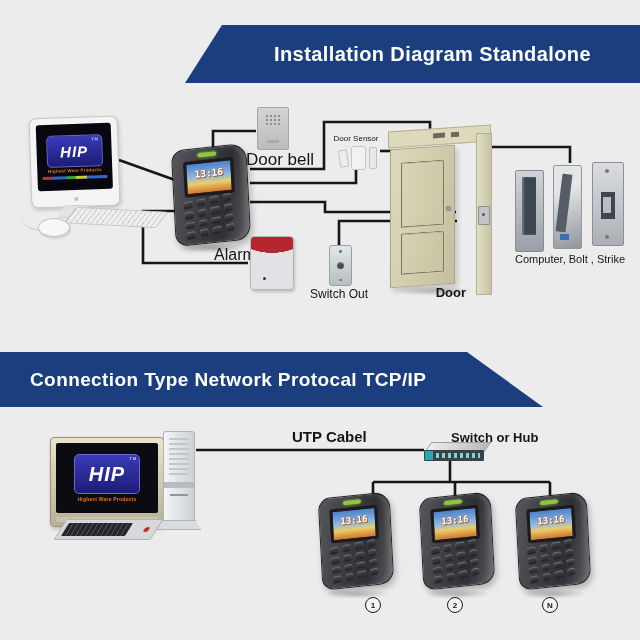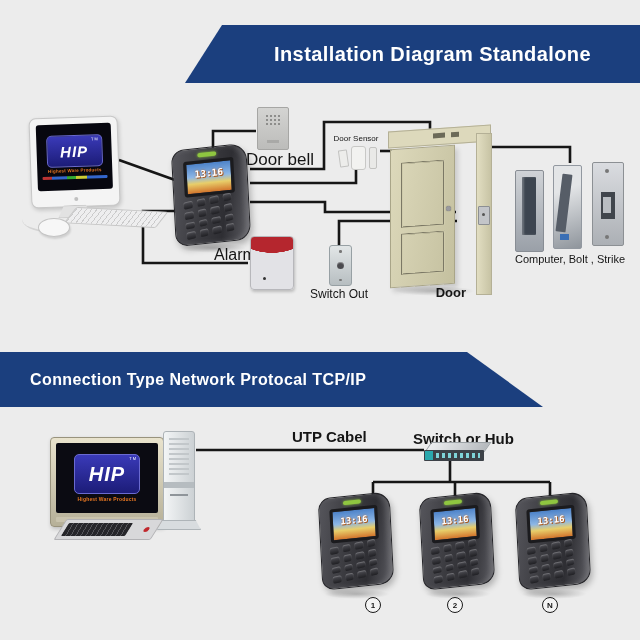--- a/index.html
+++ b/index.html
@@ -9,21 +9,21 @@
   .lbl{position:absolute;color:#151515;text-align:center;white-space:nowrap;}
 
   
   .banner{position:absolute;background:#1b3f7e;color:#fff;font-weight:600;letter-spacing:.4px;
           display:flex;align-items:center;}
   .banner1{left:185px;top:25px;width:455px;height:58px;
            clip-path:polygon(37px 0,100% 0,100% 100%,0 100%);
            justify-content:center;font-size:20px;padding-left:20px;}
   .banner2{left:0;top:352px;width:513px;height:55px;
            clip-path:polygon(0 0,467px 0,100% 100%,0 100%);
-           font-size:16px;padding-left:30px;}
+           font-size:19px;padding-left:30px;}
 
   
   svg.lines{position:absolute;left:0;top:0;pointer-events:none;}
   svg.lines polyline{fill:none;stroke:#161616;stroke-width:2.6;}
 
   
   .acdev{position:absolute;width:72px;height:92px;}
   .acdev .body{position:absolute;inset:0;border-radius:12px 16px 14px 12px;
      background:linear-gradient(100deg,#56565c 0%,#3b3b40 40%,#2e2e33 68%,#5e5e64 100%);
      border:1px solid #242428;transform:rotate(-3deg) skewY(-3deg);
@@ -318,21 +318,21 @@
     <div class="band"></div>
     <div class="slot"></div>
   </div>
   <div class="abs towerbase"></div>
   <div class="abs btmkb">
     <div class="keys"></div>
     <div class="reddot"></div>
   </div>
 
   <div class="lbl" style="left:292px;top:428px;width:55px;font-size:15px;font-weight:700;">UTP Cabel</div>
-  <div class="lbl" style="left:413px;top:430px;width:60px;font-size:15px;font-weight:700;">Switch or Hub</div>
+  <div class="lbl" style="left:451px;top:430px;width:60px;font-size:13px;font-weight:700;">Switch or Hub</div>
   <div class="abs hub">
     <div class="top"></div>
     <div class="front"></div>
     <div class="teal"></div>
     <div class="ports"></div>
   </div>
 
   <div class="acdev" style="left:320px;top:495px;">
     <div class="body">
       <div class="led"></div>

